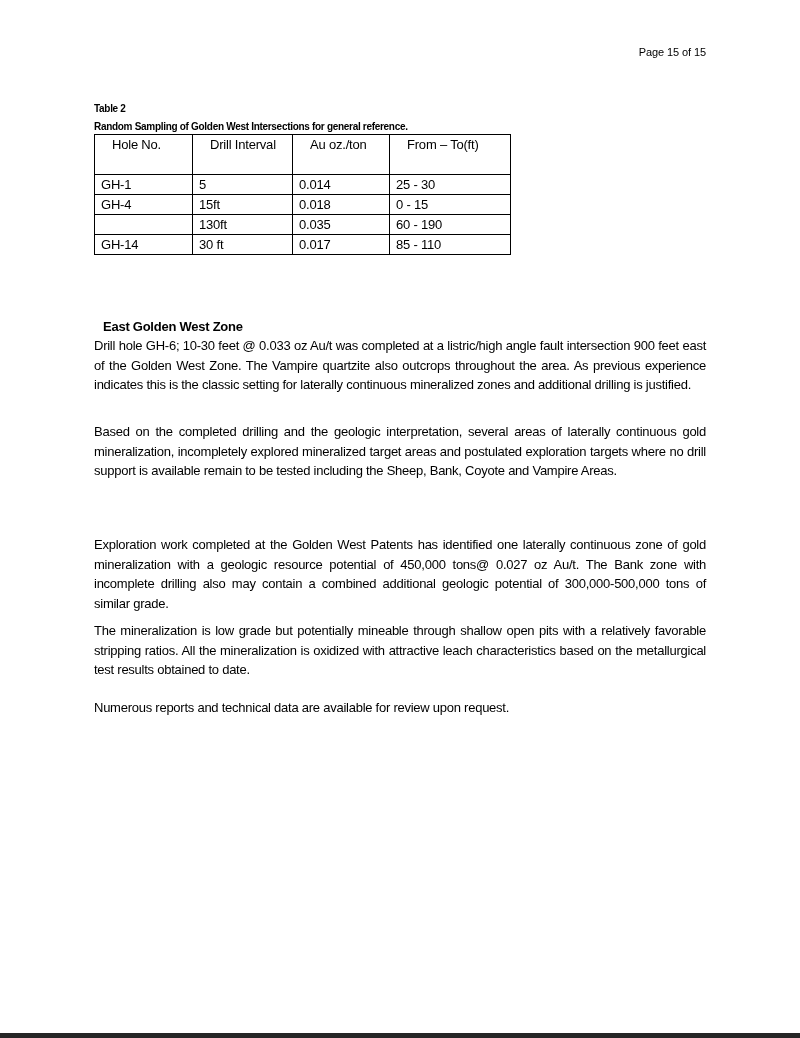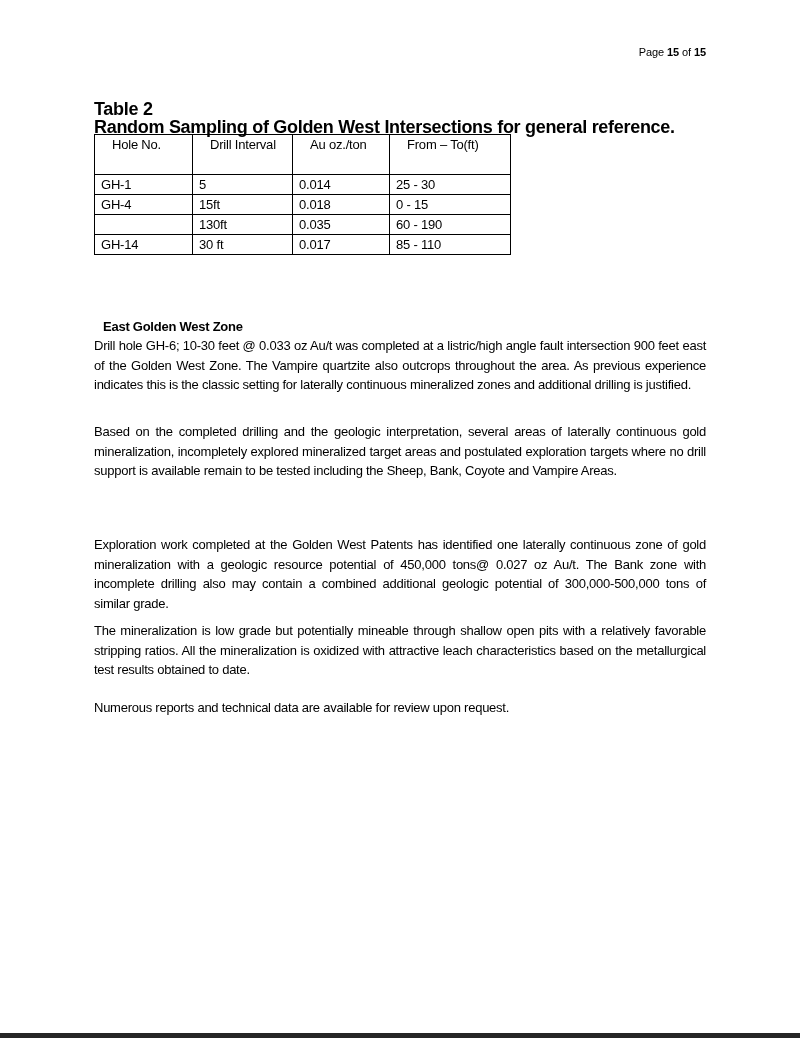--- a/index.html
+++ b/index.html
@@ -2,22 +2,22 @@
 <html><head>
 <meta charset="utf-8">
 <style>
   html, body { margin: 0; padding: 0; }
   body {
     width: 800px; height: 1038px; background: #ffffff; position: relative;
     font-family: "Liberation Sans", sans-serif; color: #000; overflow: hidden;
   }
   .page { position: absolute; left: 0; top: 0; width: 800px; height: 1032px; background: #fff; }
   .page-number { position: absolute; top: 46px; right: 94px; font-size: 11px; letter-spacing: -0.1px; }
-  .page-number b { font-weight: bold; }
-  .table-caption { position: absolute; left: 94px; top: 100px; font-size: 18px; font-weight: bold; line-height: 18px; letter-spacing: -0.3px; }
+  .page-number b { font-weight: normal; }
+  .table-caption { position: absolute; left: 94px; top: 100px; font-size: 10px; font-weight: bold; line-height: 18px; letter-spacing: -0.3px; }
   table.data {
     position: absolute; left: 94px; top: 134px; border-collapse: collapse;
     font-size: 13px; letter-spacing: -0.2px;
   }
   table.data td, table.data th {
     border: 1px solid #000; padding: 0 6px; font-weight: normal; text-align: left;
     vertical-align: top; height: 19px; line-height: 19px;
   }
   table.data th { line-height: 19px; padding-left: 17px; }
   .c1 { width: 74px; } .c2 { width: 76px; } .c3 { width: 73px; } .c4 { width: 97px; }

